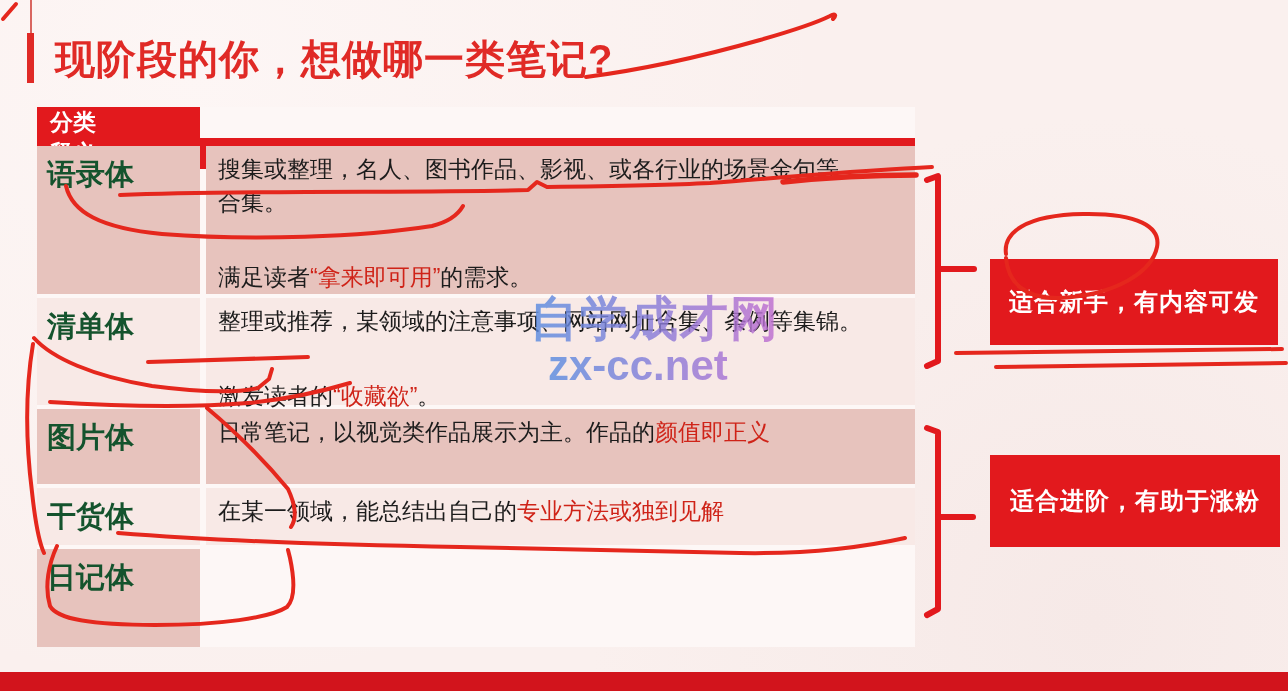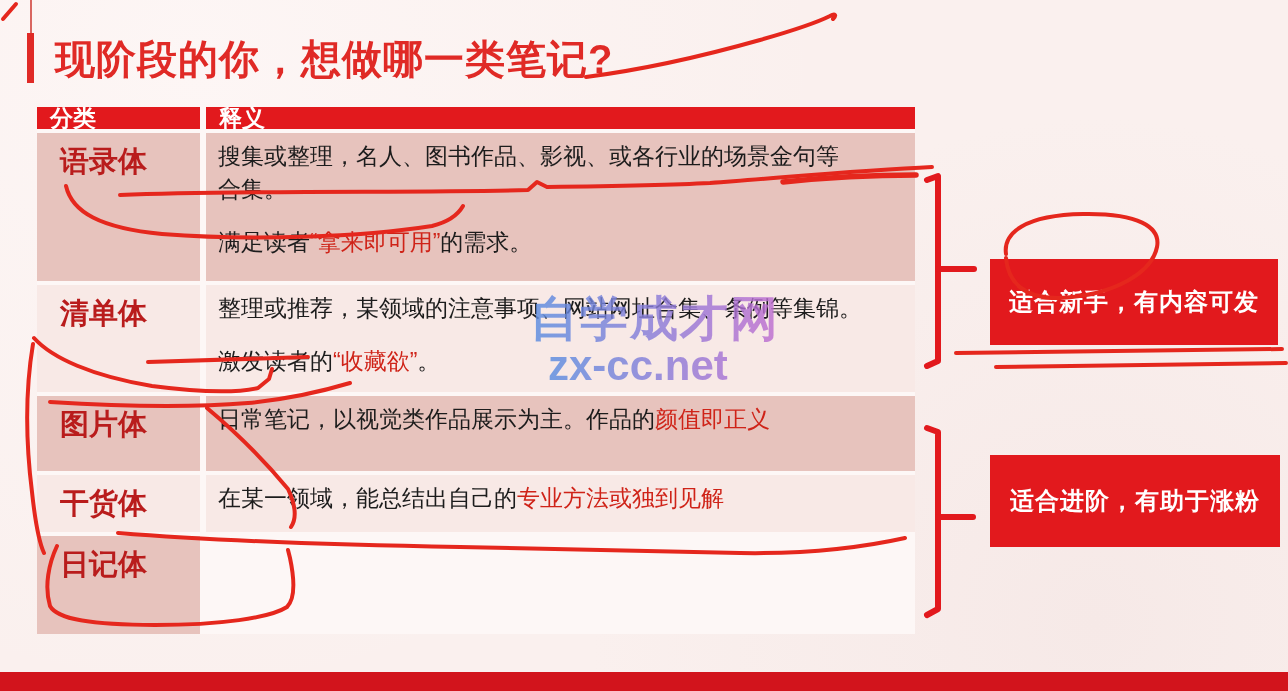--- a/index.html
+++ b/index.html
@@ -17,34 +17,34 @@
   .bottom-bar{position:absolute;left:0;top:672px;width:1288px;height:19px;background:var(--bar_red);}
 
   
   .title-hairline{position:absolute;left:30px;top:0;width:2px;height:34px;background:#d96660;}
   .title-accent{position:absolute;left:27px;top:33px;width:7px;height:50px;background:var(--title_red);}
   .page-title{position:absolute;left:55px;top:32px;font-size:40px;font-weight:800;
     color:var(--title_red);letter-spacing:1px;white-space:nowrap;text-align:right;}
 
   
   .table{position:absolute;left:37px;top:107px;width:878px;background:var(--gap_white);}
-  .thead{display:flex;height:22px;margin-bottom:4px;}
+  .thead{display:flex;height:35px;margin-bottom:4px;flex-direction:column;}
   .th{background:var(--accent_red);color:#fff;font-weight:bold;font-size:23px;
       display:flex;align-items:center;padding-left:13px;}
   .th.c1{width:163px;margin-right:6px;}
   .th.c2{flex:1;}
   .tr{display:flex;margin-bottom:4px;}
   .tr:last-child{margin-bottom:0;}
   .td{background:var(--row_light);}
   #rows .tr:nth-child(odd) .td{background:var(--row_dark);}
-  .td.cat{width:163px;margin-right:6px;font-size:29px;font-weight:800;color:#b91c1c;
-          padding:9px 0 0 23px;}
+  .td.cat{width:163px;margin-right:6px;font-size:29px;font-weight:800;color:#14532d;
+          padding:9px 0 0 10px;}
   .td.def{flex:1;padding:7px 36px 0 12px;font-size:23px;color:var(--text_black);}
   .td.def p{line-height:33px;white-space:pre-wrap;}
-  .td.def p + p{margin-top:20px;}
+  .td.def p + p{margin-top:42px;}
   .td.def .em{color:var(--em_red);}
   .r0{height:148px}.r1{height:107px}.r2{height:75px}.r3{height:57px}.r4{height:98px}
 
   
   .callout{position:absolute;background:var(--accent_red);color:#fff;font-weight:bold;
     font-size:24px;display:flex;align-items:center;justify-content:center;
     letter-spacing:1px;white-space:nowrap;z-index:4;}
   .callout.beginner{left:990px;top:231px;width:288px;height:86px;margin-top:28px;}
   .callout.advanced{left:990px;top:455px;width:290px;height:92px;}
 

